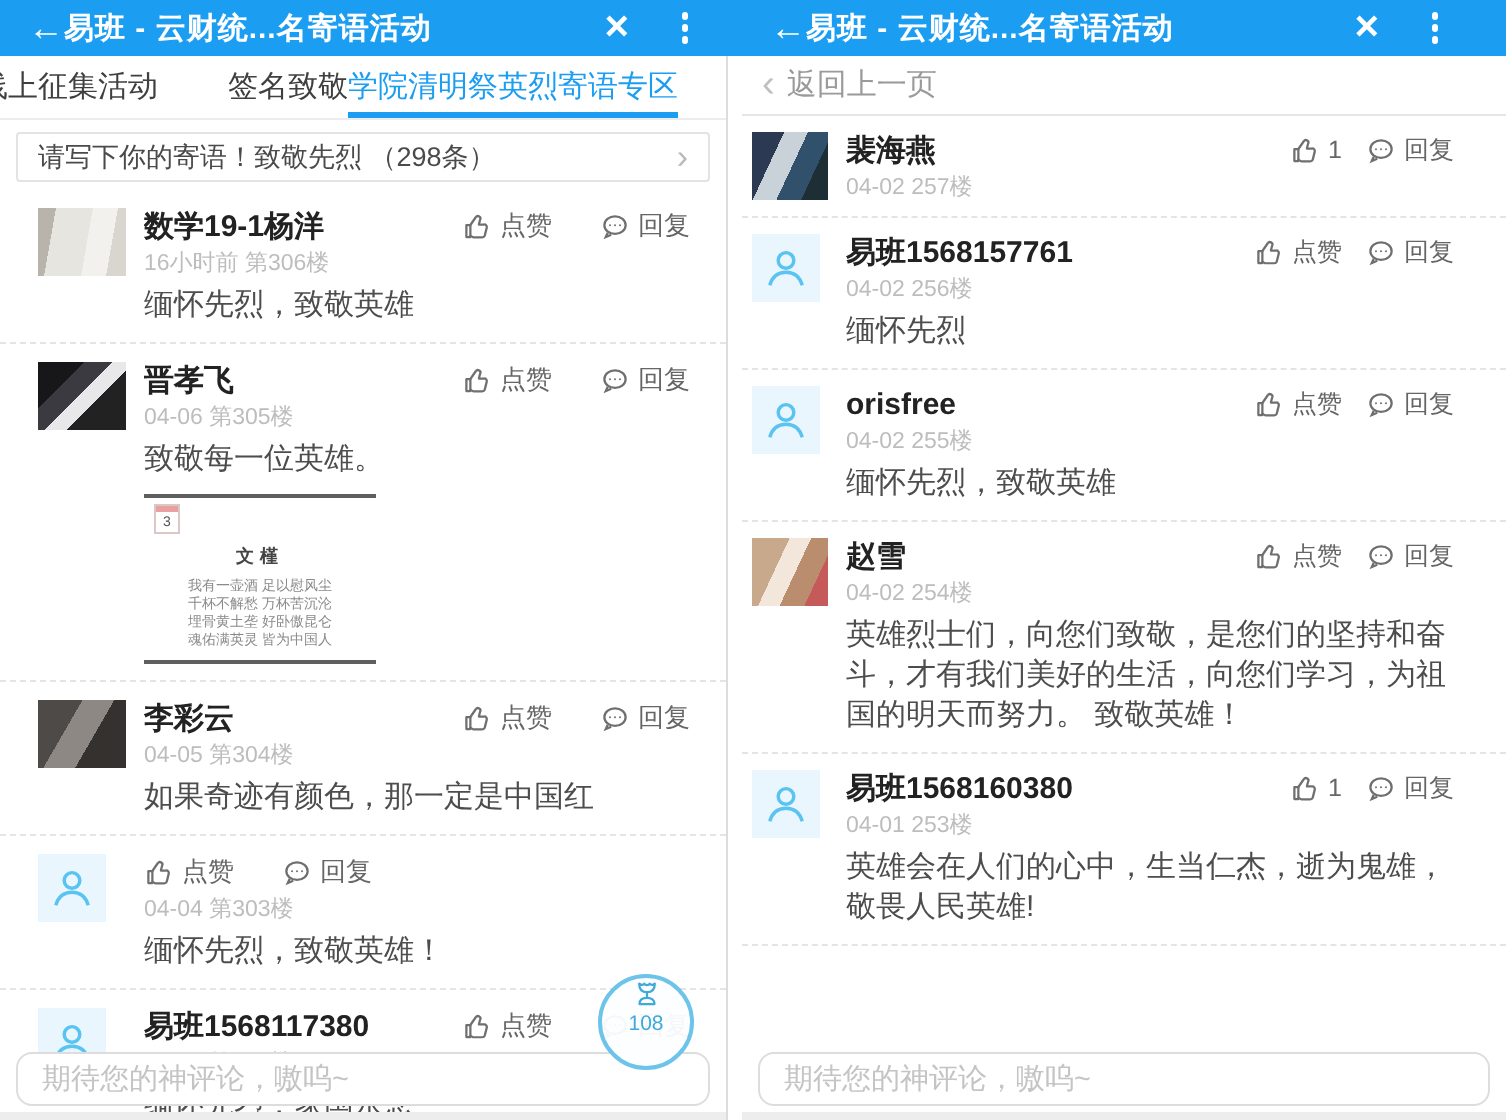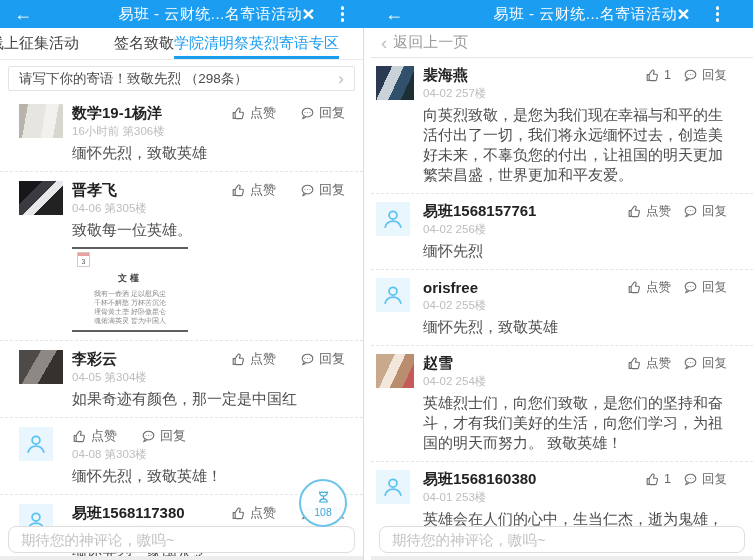--- a/index.html
+++ b/index.html
@@ -9,21 +9,21 @@
 
   
   .blue-bar { position:absolute; left:0; top:0; width:753px; height:28px; background:#1b9df2; z-index:0; }
 
   .panel { position:absolute; top:0; height:560px; z-index:1; }
   .panel.left  { left:0;   width:364px; }
   .panel.right { left:371px; width:382px; }
 
   .appbar { position:relative; height:28px; display:flex; align-items:center; color:#fff; }
   .appbar .back { font-size:18px; font-weight:bold; padding:0 0 0 14px; line-height:28px; }
-  .appbar .bar-title { flex:1; text-align:right; font-size:15px; font-weight:normal; letter-spacing:.5px; white-space:nowrap; overflow:hidden; }
+  .appbar .bar-title { flex:1; text-align:left; font-size:15px; font-weight:bold; letter-spacing:.5px; white-space:nowrap; overflow:hidden; }
   .appbar .close { font-size:21px; font-weight:bold; line-height:26px; margin-right:26px; }
   .appbar .menu { display:flex; flex-direction:column; gap:2.5px; margin-right:20px; }
   .panel.right .appbar .menu { margin-right:34px; }
   .appbar .menu i { width:3.5px; height:3.5px; border-radius:50%; background:#fff; }
 
   .body { position:absolute; left:0; right:0; top:28px; bottom:0; background:#fff; overflow:hidden; }
   .panel.left .body { border-right:1px solid #dcdcdc; }
 
   
   .tabs { height:32px; display:flex; align-items:stretch; border-bottom:1px solid #ececec; overflow:hidden; padding-right:10px; }
@@ -65,21 +65,21 @@
   .ctext { font-size:15px; color:#4d4d4d; line-height:20px; margin-top:5px; }
 
   
   .attach { width:116px; margin-top:7px; border-top:2px solid #5f5f5f; border-bottom:2px solid #5f5f5f; padding:3px 5px 5px 5px; }
   .cal { width:13px; height:15px; border:1px solid #dcc7c7; background:#fff; font-size:7px; color:#555; text-align:center; line-height:11px; }
   .cal .cal-top { height:3px; background:#e8a0a0; }
   .attach .a-title { text-align:center; font-size:9px; font-weight:bold; color:#444; letter-spacing:3px; margin:5px 0 4px 0; }
   .attach .a-line { text-align:center; font-size:7px; color:#8a8a8a; line-height:9px; white-space:nowrap; }
 
   
-  .float-badge { position:absolute; right:16px; bottom:33px; width:48px; height:48px; border-radius:50%; border:2px solid #6cc4ea; background:rgba(253,254,255,.95); display:flex; flex-direction:column; align-items:center; justify-content:center; color:#3fa9dc; z-index:6; }
+  .float-badge { position:absolute; right:16px; bottom:25px; width:48px; height:48px; border-radius:50%; border:2px solid #6cc4ea; background:rgba(253,254,255,.95); display:flex; flex-direction:column; align-items:center; justify-content:flex-start; color:#3fa9dc; z-index:6; }
   .float-badge svg { width:19px; height:17px; display:block; }
   .float-badge .cnt { font-size:10.5px; margin-top:0px; }
 
   
   .composer { position:absolute; left:8px; right:8px; bottom:7px; height:27px; z-index:5; }
   .composer input { width:100%; height:100%; border:1px solid #ddd; border-radius:8px; background:#fff; padding:0 12px; font-size:14.5px; color:#555; font-family:inherit; outline:none; }
   .composer input::placeholder { color:#c4c4c4; }
   .bottom-strip { position:absolute; left:0; right:0; bottom:0; height:4px; background:#ededed; z-index:4; }
 
   
@@ -243,21 +243,21 @@
                     <ellipse cx="12" cy="10.5" rx="8.5" ry="7"></ellipse>
                     <path d="M6.2 16.6 L4.6 20 L9 18.2"></path>
                     <circle cx="8" cy="10.5" r="0.8" fill="#6f6f6f" stroke="none"></circle>
                     <circle cx="12" cy="10.5" r="0.8" fill="#6f6f6f" stroke="none"></circle>
                     <circle cx="16" cy="10.5" r="0.8" fill="#6f6f6f" stroke="none"></circle>
                   </svg>
                 <span>回复</span>
               </span>
             </span>
           </div>
-          <div class="cmeta">04-08 第303楼</div>
+          <div class="cmeta">04-04 第303楼</div>
           <div class="ctext">缅怀先烈，致敬英雄！</div>
         </div>
       </div>
 
       <div class="row" style="border-bottom:none;">
         <div class="avcol">
           <div class="avatar default">
             <svg viewBox="0 0 24 24" fill="none" stroke="#59c3f2" stroke-width="1.6">
                 <circle cx="12" cy="8.5" r="3.6"></circle>
                 <path d="M4.5 20c1.2-4 4-6 7.5-6s6.3 2 7.5 6"></path>
@@ -346,21 +346,20 @@
                     <path d="M6.2 16.6 L4.6 20 L9 18.2"></path>
                     <circle cx="8" cy="10.5" r="0.8" fill="#6f6f6f" stroke="none"></circle>
                     <circle cx="12" cy="10.5" r="0.8" fill="#6f6f6f" stroke="none"></circle>
                     <circle cx="16" cy="10.5" r="0.8" fill="#6f6f6f" stroke="none"></circle>
                   </svg>
                 <span>回复</span>
               </span>
             </span>
           </div>
           <div class="cmeta">04-02 257楼</div>
-          <div class="ctext">向英烈致敬，是您为我们现在幸福与和平的生活付出了一切，我们将永远缅怀过去，创造美好未来，不辜负您的付出，让祖国的明天更加繁荣昌盛，世界更加和平友爱。</div>
         </div>
       </div>
 
       <div class="row">
         <div class="avcol">
           <div class="avatar default">
             <svg viewBox="0 0 24 24" fill="none" stroke="#59c3f2" stroke-width="1.6">
                 <circle cx="12" cy="8.5" r="3.6"></circle>
                 <path d="M4.5 20c1.2-4 4-6 7.5-6s6.3 2 7.5 6"></path>
               </svg>

